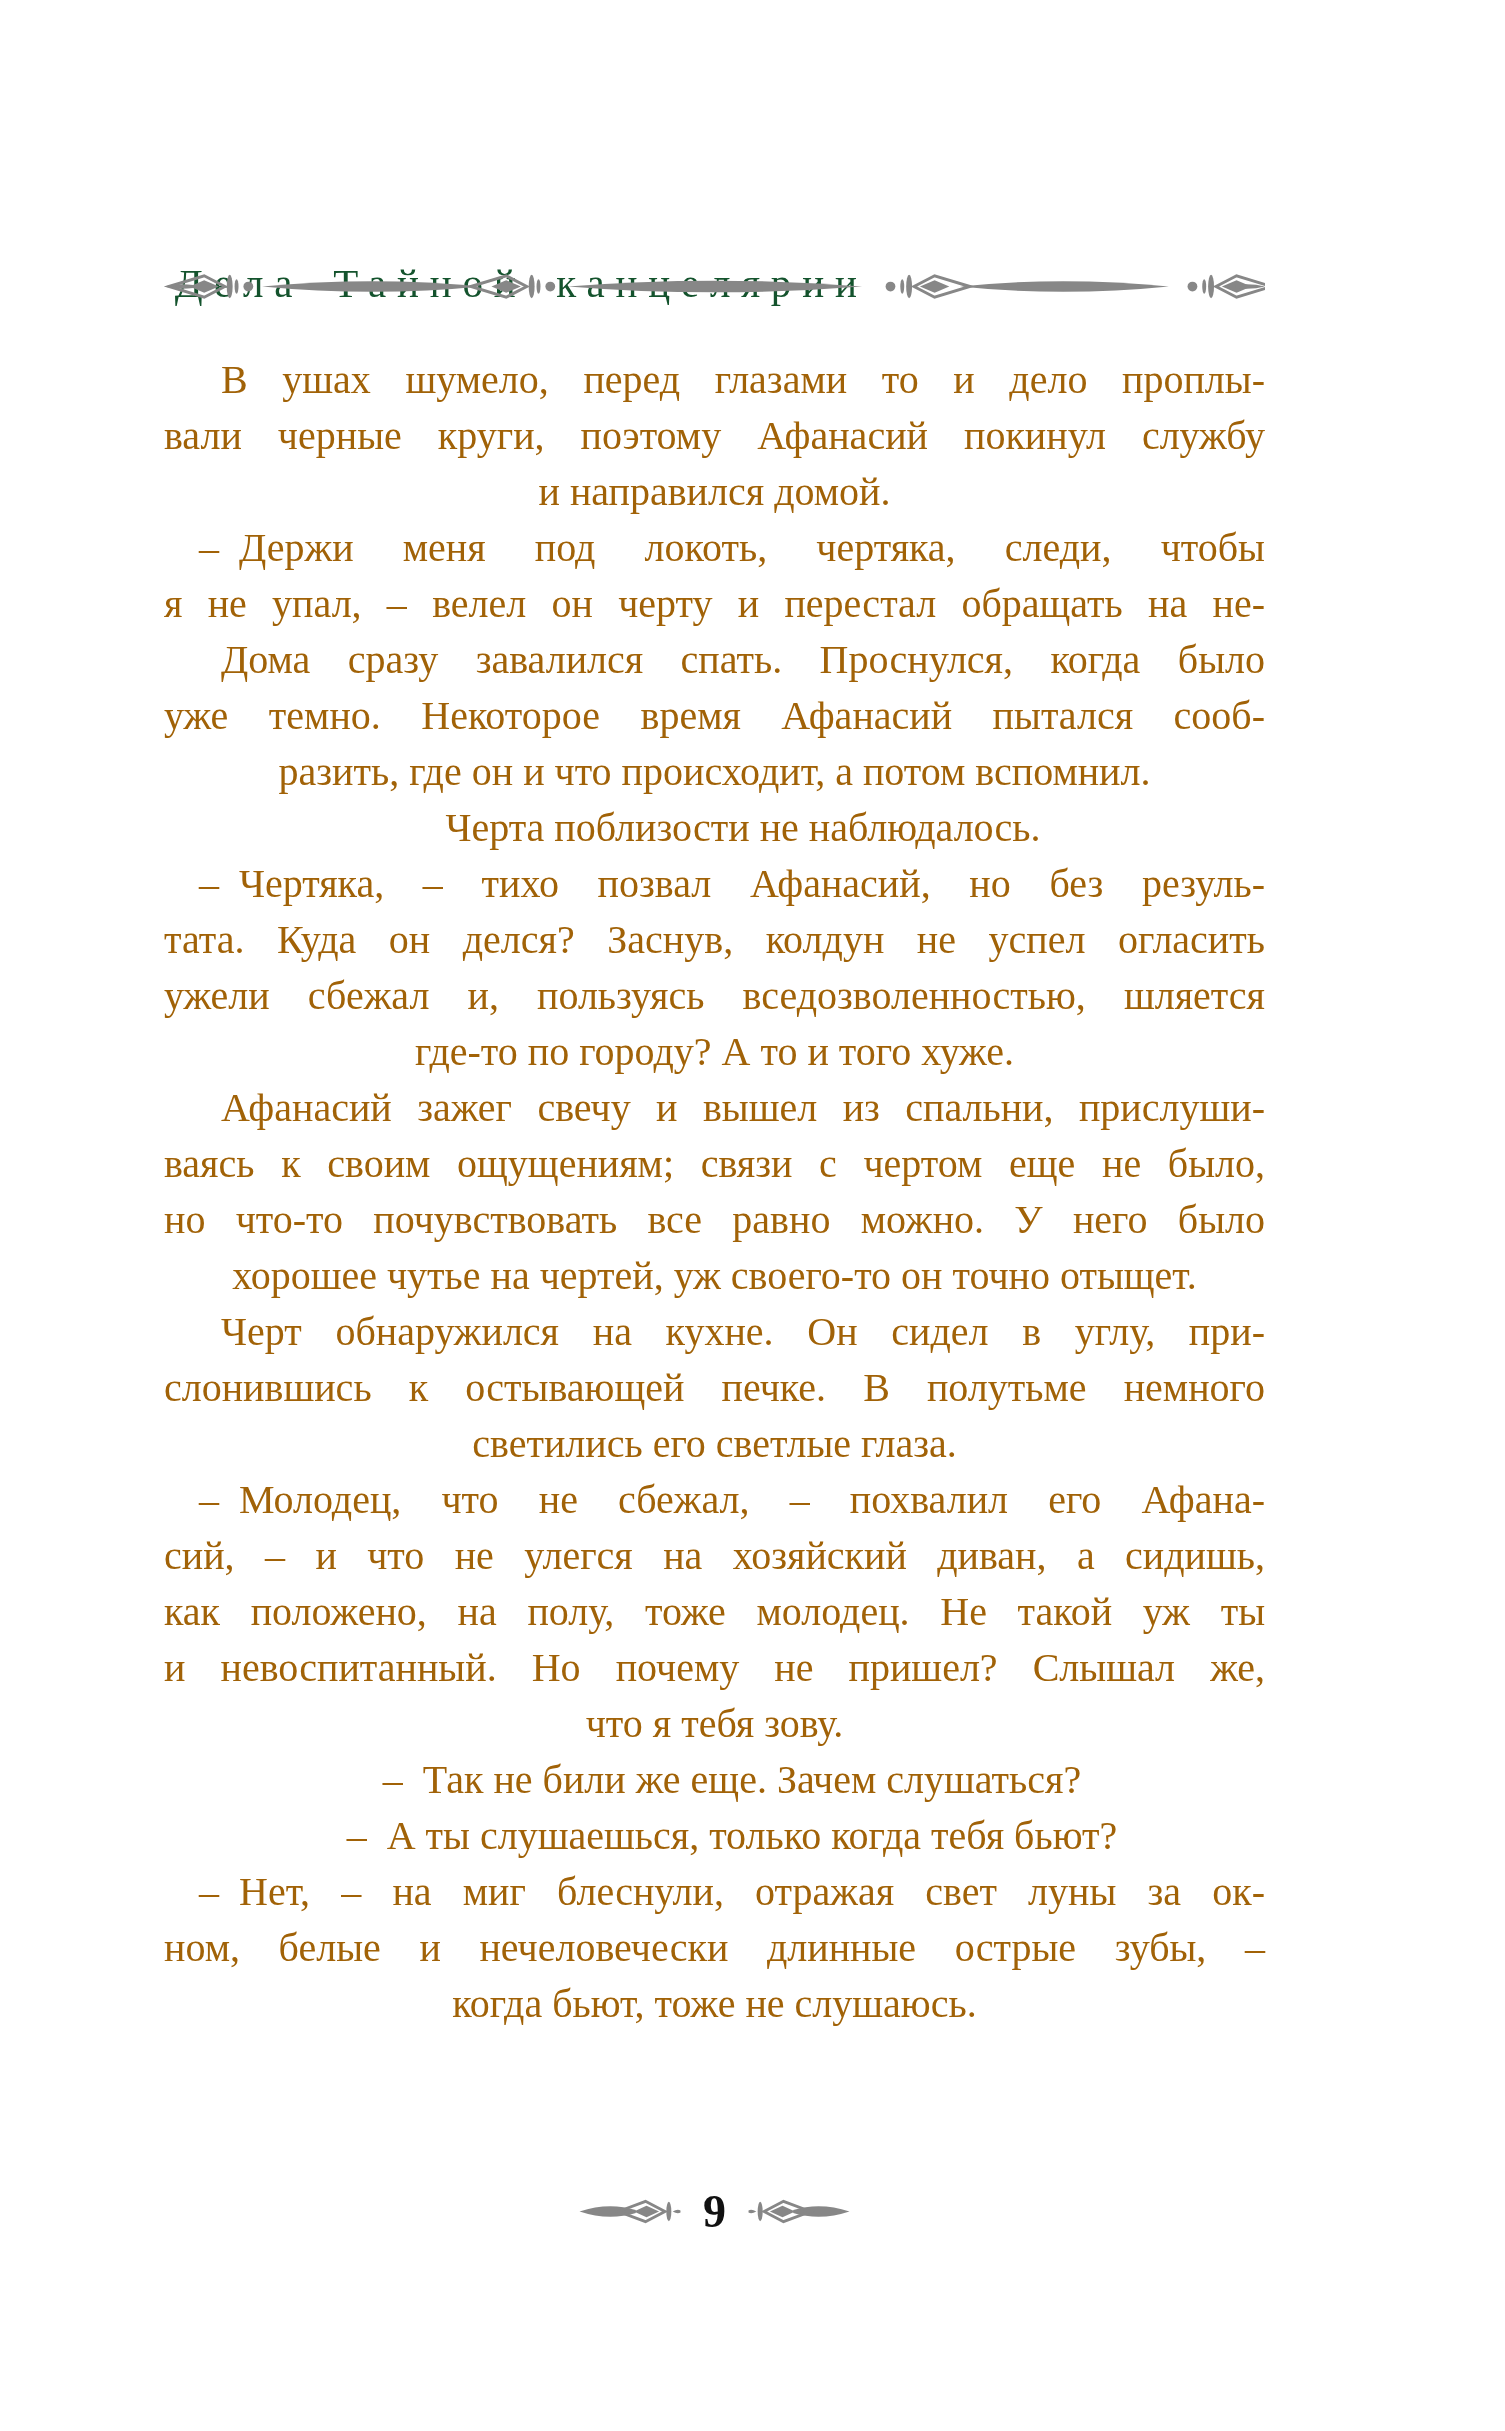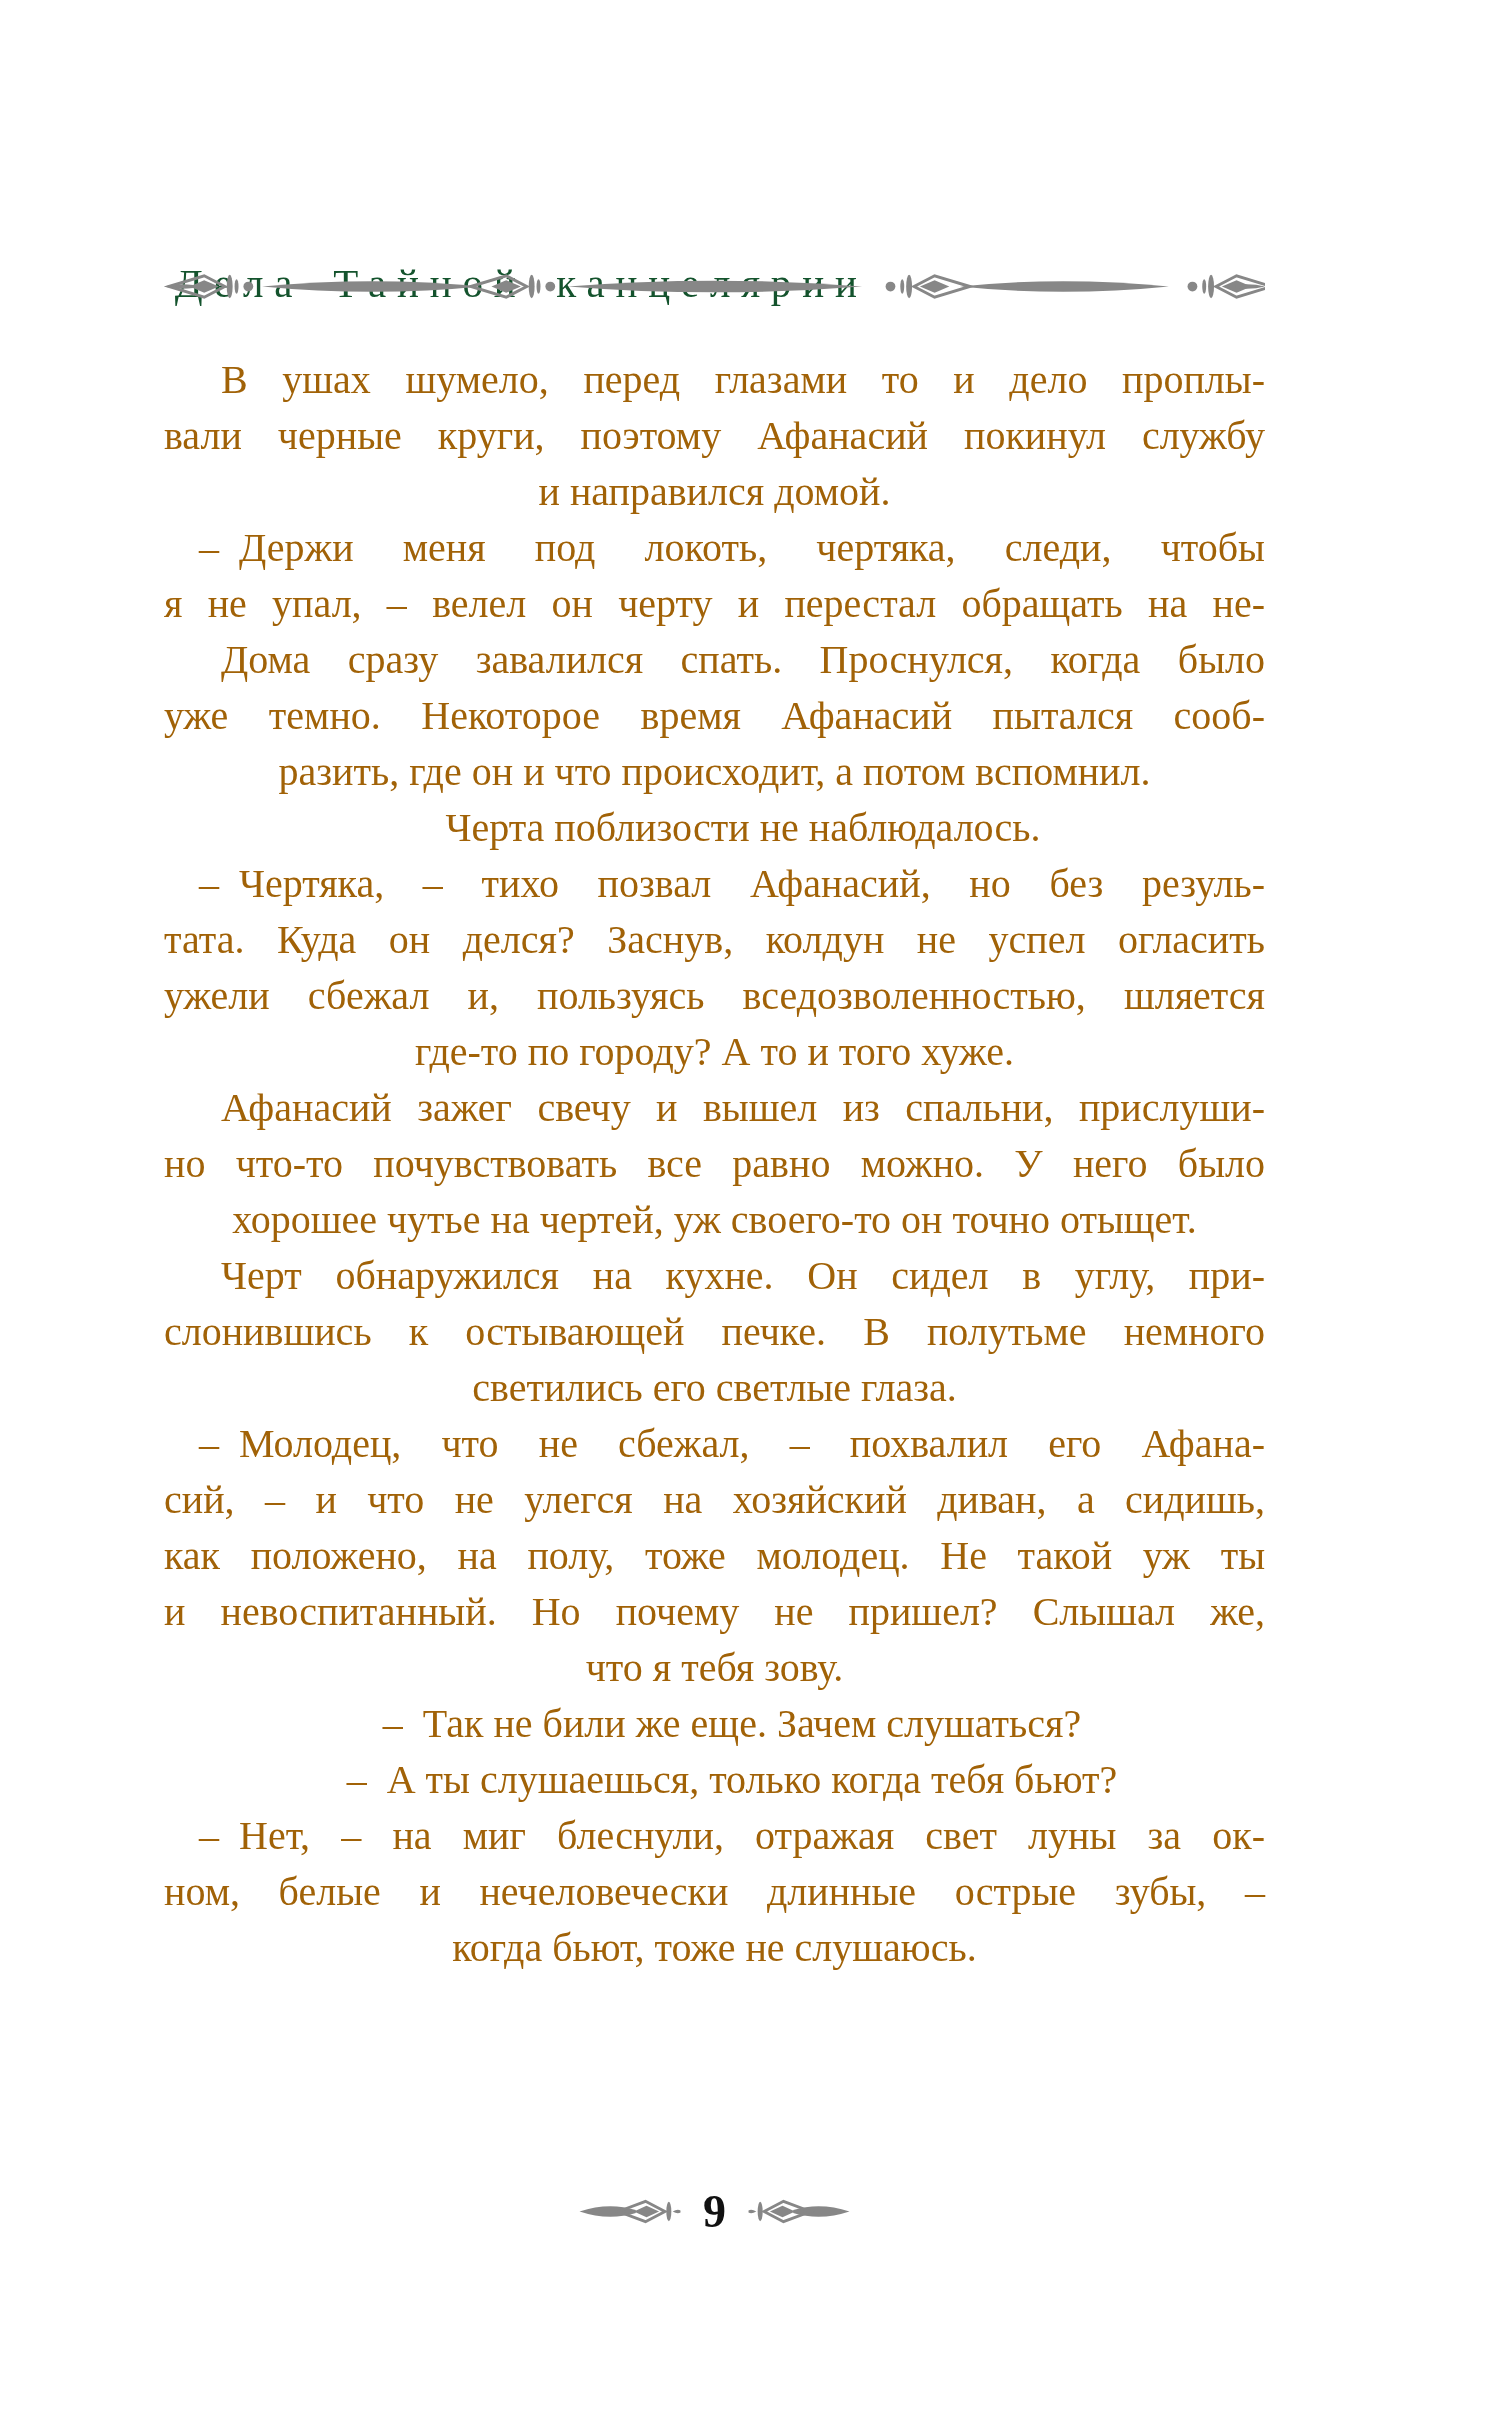--- a/index.html
+++ b/index.html
@@ -149,20 +149,21 @@
       <div class="line justify">я не упал, – велел он черту и перестал обращать на не-</div>
       <div class="line justify indent-normal">Дома сразу завалился спать. Проснулся, когда было</div>
       <div class="line justify">уже темно. Некоторое время Афанасий пытался сооб-</div>
       <div class="line">разить, где он и что происходит, а потом вспомнил.</div>
       <div class="line indent-normal">Черта поблизости не наблюдалось.</div>
       <div class="line justify indent-dialogue">– Чертяка, – тихо позвал Афанасий, но без резуль-</div>
       <div class="line justify">тата. Куда он делся? Заснув, колдун не успел огласить</div>
       <div class="line justify">ужели сбежал и, пользуясь вседозволенностью, шляется</div>
       <div class="line">где-то по городу? А то и того хуже.</div>
       <div class="line justify indent-normal">Афанасий зажег свечу и вышел из спальни, прислуши-</div>
+      <div class="line justify">ваясь к своим ощущениям; связи с чертом еще не было,</div>
       <div class="line justify">но что-то почувствовать все равно можно. У него было</div>
       <div class="line">хорошее чутье на чертей, уж своего-то он точно отыщет.</div>
       <div class="line justify indent-normal">Черт обнаружился на кухне. Он сидел в углу, при-</div>
       <div class="line justify">слонившись к остывающей печке. В полутьме немного</div>
       <div class="line">светились его светлые глаза.</div>
       <div class="line justify indent-dialogue">– Молодец, что не сбежал, – похвалил его Афана-</div>
       <div class="line justify">сий, – и что не улегся на хозяйский диван, а сидишь,</div>
       <div class="line justify">как положено, на полу, тоже молодец. Не такой уж ты</div>
       <div class="line justify">и невоспитанный. Но почему не пришел? Слышал же,</div>
       <div class="line">что я тебя зову.</div>

